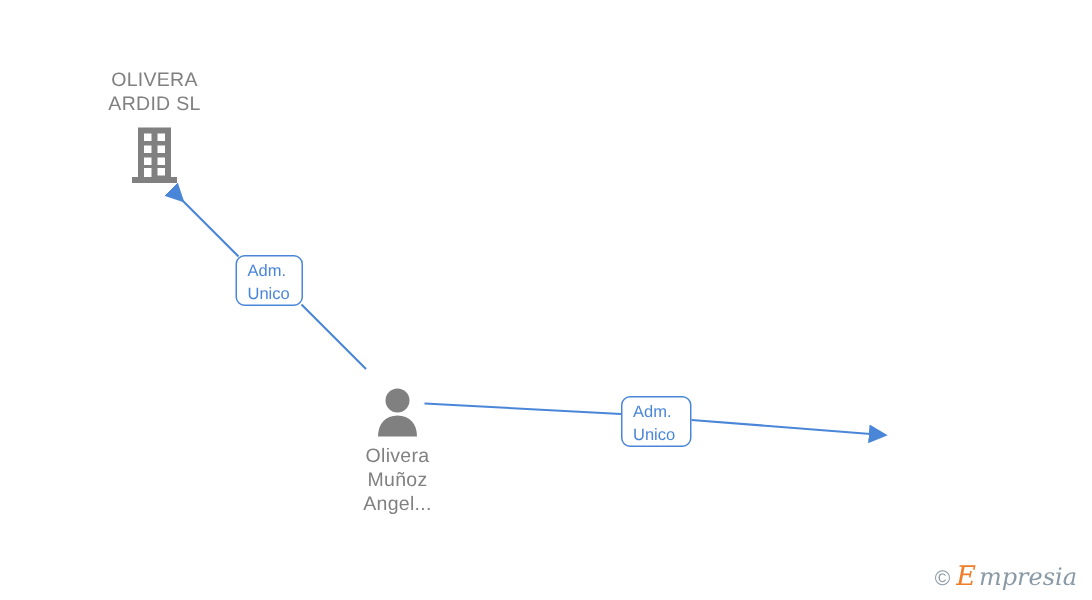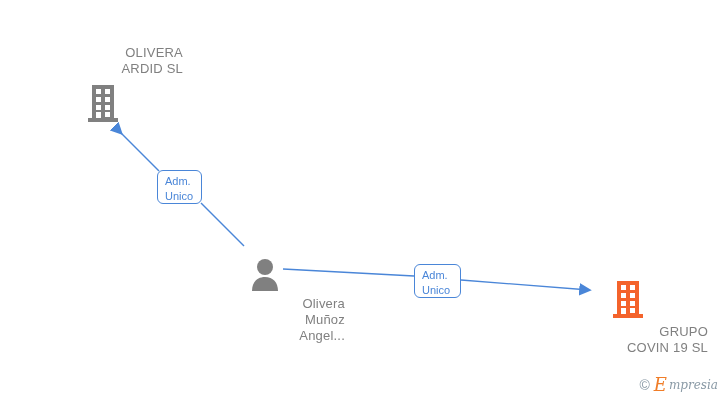--- a/index.html
+++ b/index.html
@@ -29,21 +29,21 @@
     left: 0;
     top: 0;
     width: 728px;
     height: 400px;
     pointer-events: none;
   }
 
   
   .node {
     position: absolute;
-    text-align: right;
+    text-align: center;
     width: 160px;
     margin-left: -80px;
   }
 
   .node-label {
     font-size: 13px;
     line-height: 16px;
     color: #808080;
     letter-spacing: 0.2px;
     white-space: pre-line;
@@ -96,21 +96,21 @@
     font-family: "DejaVu Serif", serif;
     font-style: italic;
     font-size: 18px;
     color: #f07d28;
     line-height: 1;
     margin-right: -2px;
   }
   #watermark .wm-rest {
     font-family: "DejaVu Serif", serif;
     font-style: italic;
-    font-size: 12px;
+    font-size: 16px;
     color: #8a9aa6;
     line-height: 1;
   }
 </style>
 </head>
 <body>
 
 <div id="graph-canvas">
 
   <svg id="connectors" viewBox="0 0 728 400" width="728" height="400" xmlns="http://www.w3.org/2000/svg">
@@ -156,40 +156,20 @@
       <g fill="#808080">
         <circle cx="16" cy="9" r="8"></circle>
         <path d="M16,19 C24,19 29,24.5 29,33 L3,33 C3,24.5 8,19 16,19 Z"></path>
       </g>
     </svg>
     <div class="node-label">Olivera
 Muñoz
 Angel...</div>
   </div>
 
-  <div class="node company" style="left:628px; top:279px;">
-    <svg class="node-icon" width="38" height="40" viewBox="0 0 38 40" xmlns="http://www.w3.org/2000/svg">
-      <g fill="#f4632b">
-        <rect x="8" y="2" width="22" height="33"></rect>
-        <rect x="4" y="35" width="30" height="4"></rect>
-      </g>
-      <g fill="#ffffff">
-        <rect x="12" y="6" width="5" height="5"></rect>
-        <rect x="21" y="6" width="5" height="5"></rect>
-        <rect x="12" y="14" width="5" height="5"></rect>
-        <rect x="21" y="14" width="5" height="5"></rect>
-        <rect x="12" y="22" width="5" height="5"></rect>
-        <rect x="21" y="22" width="5" height="5"></rect>
-        <rect x="12" y="29" width="5" height="6"></rect>
-        <rect x="21" y="29" width="5" height="5"></rect>
-      </g>
-    </svg>
-    <div class="node-label below">GRUPO
-COVIN 19  SL</div>
-  </div>
 
   <div class="rel-chip" style="left:157px; top:170px; width:45px; height:34px;">Adm.
 Unico</div>
 
   <div class="rel-chip" style="left:414px; top:264px; width:47px; height:34px;">Adm.
 Unico</div>
 
   <div id="watermark">
     <span class="wm-c">©</span>
     <span class="wm-e">E</span>

